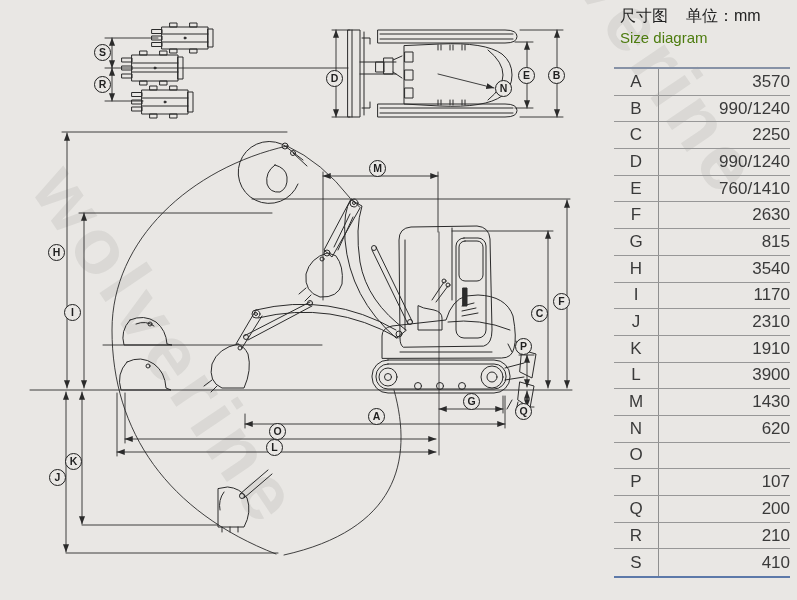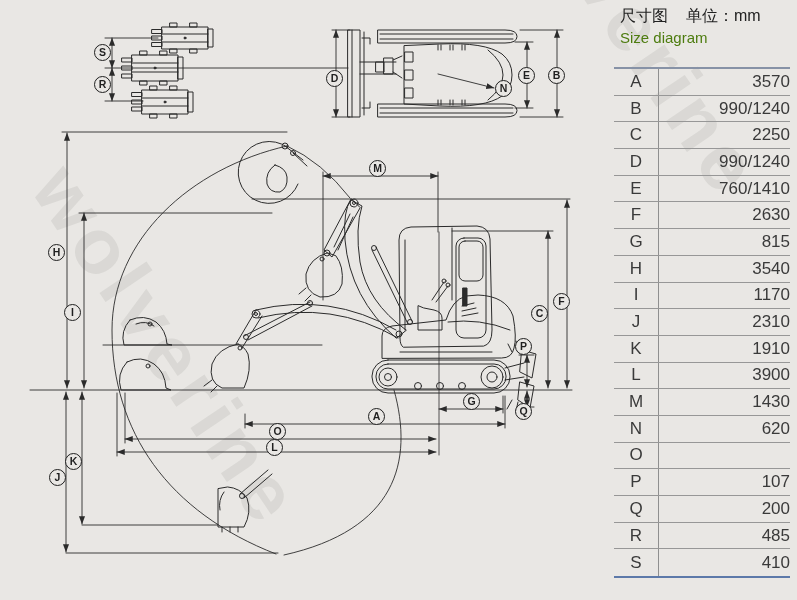--- a/index.html
+++ b/index.html
@@ -354,21 +354,21 @@
         <div class="trow">
           <div class="tkey">P</div>
           <div class="tval">107</div>
         </div>
         <div class="trow">
           <div class="tkey">Q</div>
           <div class="tval">200</div>
         </div>
         <div class="trow">
           <div class="tkey">R</div>
-          <div class="tval">485</div>
+          <div class="tval">210</div>
         </div>
         <div class="trow">
           <div class="tkey">S</div>
           <div class="tval">410</div>
         </div>
       </div>
   </div>
 
 </div>
 

